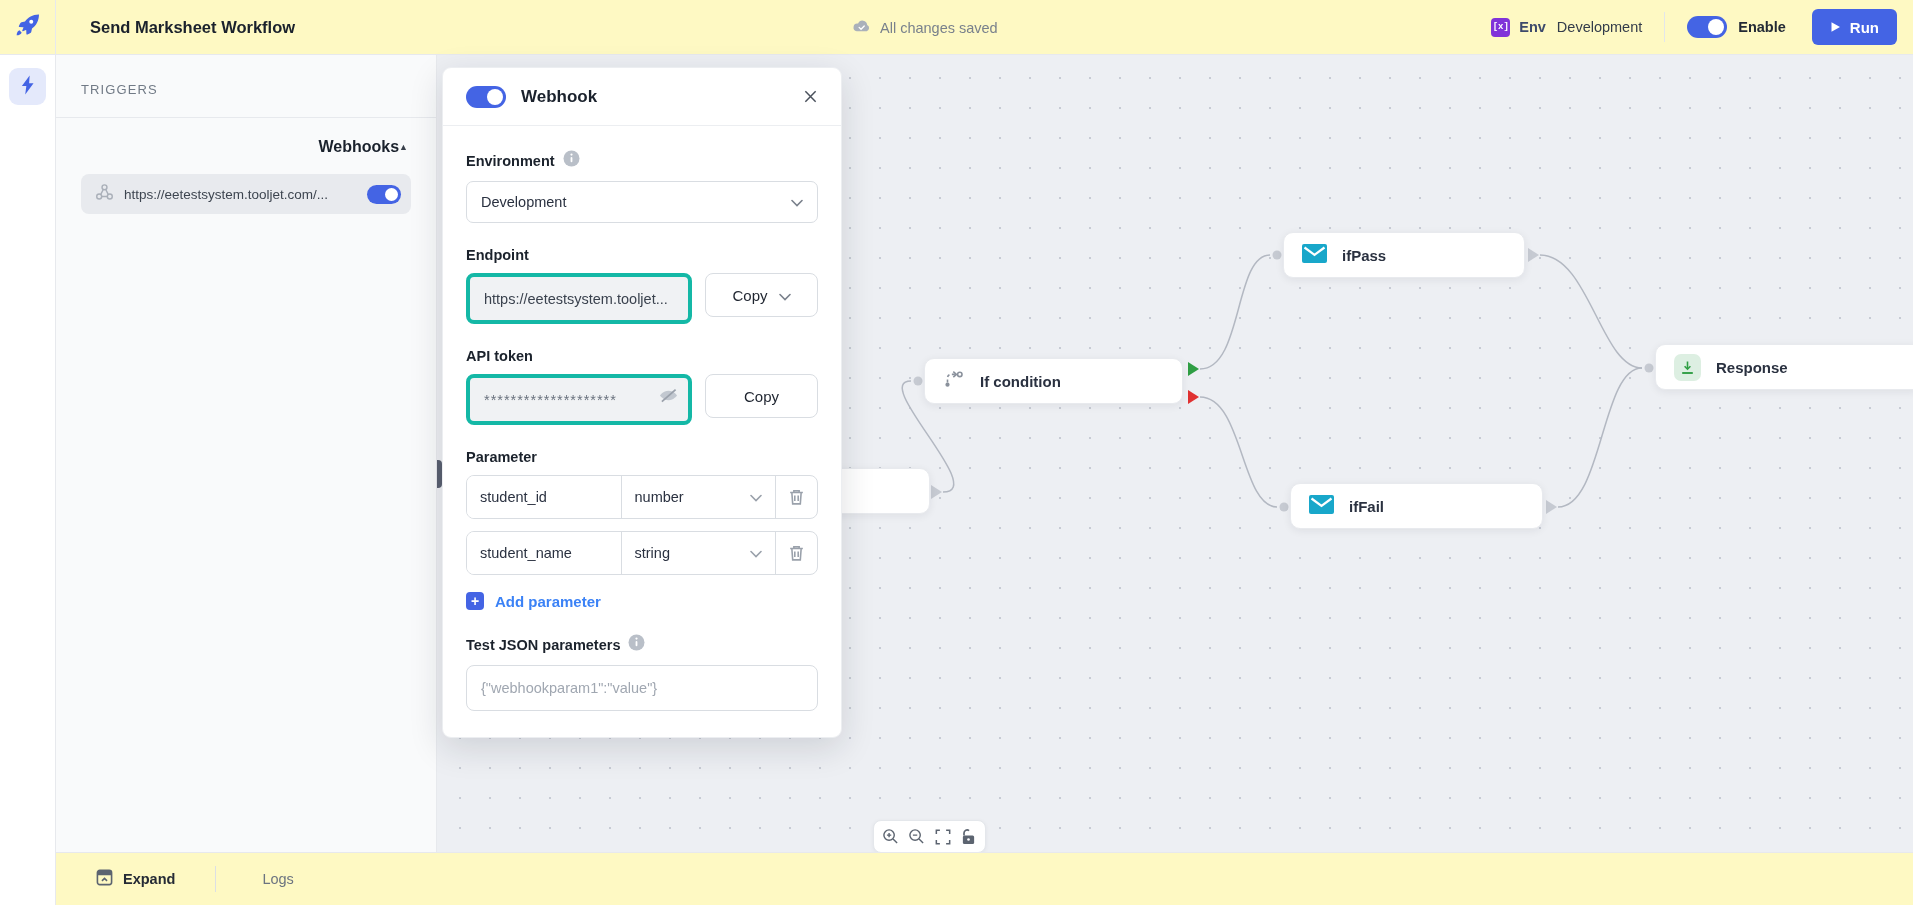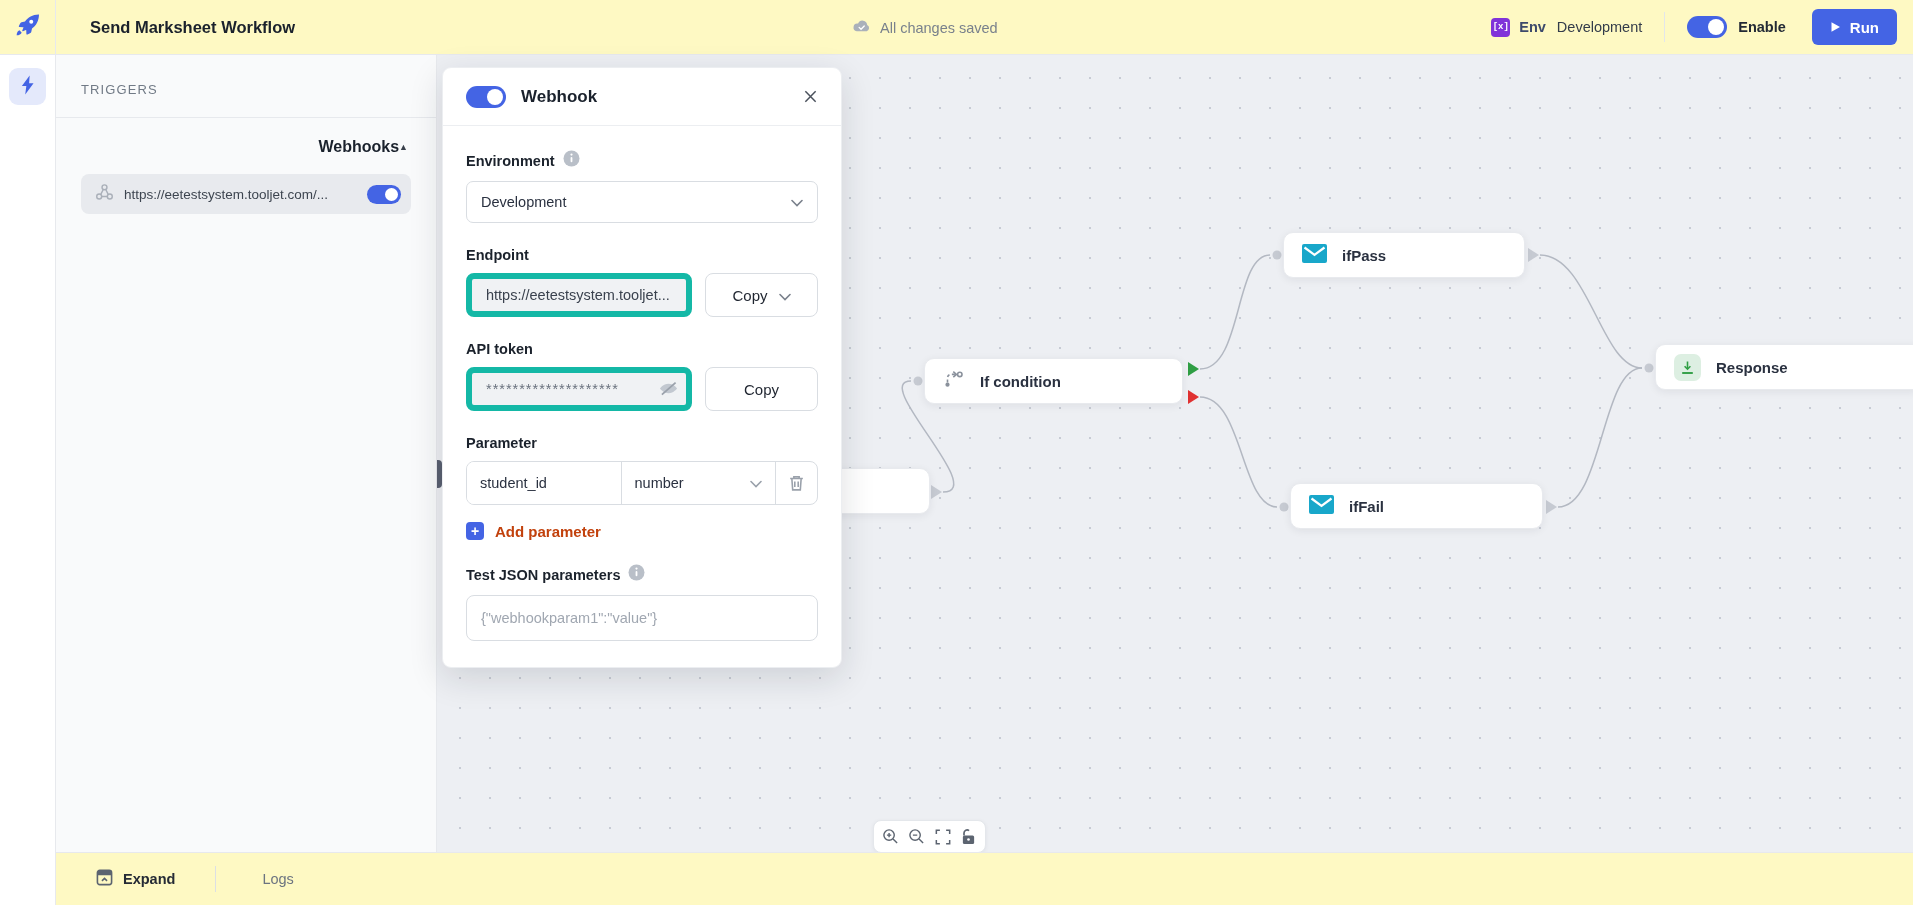--- a/index.html
+++ b/index.html
@@ -75,39 +75,39 @@
                   border-bottom:1px solid #eceef1; }
   .modal-title { font-size:17px; font-weight:700; color:#1a212c; flex:1; }
   .close-btn { cursor:pointer; display:flex; align-items:center; }
   .modal-body { padding:24px 23px 26px; }
   .field-label-row { display:flex; align-items:center; gap:8px; margin-bottom:10px; }
   .field-label { font-size:14.5px; font-weight:700; color:#1b222c; }
   .mt { margin-top:24px; }
   .select { height:42px; border:1px solid #d9dde2; border-radius:7px; display:flex; align-items:center;
             padding:0 14px; font-size:14.5px; color:#2a3140; justify-content:space-between; cursor:pointer; background:#fff; }
   .row { display:flex; gap:13px; }
-  .input-gray { flex:1; height:44px; background:#f0f2f4; border:6px solid #14b8a6; border-radius:8px;
+  .input-gray { flex:1; height:51px; background:#f0f2f4; border:4px solid #14b8a6; border-radius:8px;
                 padding:0 14px; font-size:14.5px; color:#3a424e; font-family:inherit; min-width:0; }
   .copy-btn { width:113px; height:44px; background:#fff; border:1px solid #d9dde2; border-radius:8px;
               display:flex; align-items:center; justify-content:center; gap:11px; font-size:15px; font-weight:500;
               color:#1f2530; cursor:pointer; font-family:inherit; }
   .token-wrap { flex:1; position:relative; display:flex; min-width:0; }
   .token-wrap .input-gray { width:100%; letter-spacing:1px; color:#6a727e; padding-right:44px; }
   .eye-btn { position:absolute; right:13px; top:13px; cursor:pointer; }
   .param-row { display:flex; border:1px solid #d9dde2; border-radius:8px; height:44px; margin-bottom:12px;
                overflow:hidden; background:#fff; }
   .param-name { flex:1.15; border:none; border-right:1px solid #d9dde2; padding:0 13px; font-size:14.5px;
                 color:#2a3140; font-family:inherit; min-width:0; background:#fff; }
   .param-type { flex:1.15; display:flex; align-items:center; justify-content:space-between; padding:0 13px;
                 font-size:14.5px; color:#2a3140; cursor:pointer; border-right:1px solid #d9dde2; }
   .param-del { width:41px; display:flex; align-items:center; justify-content:center; cursor:pointer; }
   .add-param { display:flex; align-items:center; gap:11px; margin-top:17px; cursor:pointer; }
   .plus-box { width:18px; height:18px; background:#4464e4; border-radius:4px; color:#fff; font-size:14px;
               display:flex; align-items:center; justify-content:center; font-weight:700; line-height:1; }
-  .add-param-label { font-size:15px; font-weight:700; color:#c2410c; }
+  .add-param-label { font-size:15px; font-weight:700; color:#3b82f6; }
   .input-outline { width:100%; height:46px; border:1px solid #d9dde2; border-radius:8px; padding:0 14px;
                    font-size:14.5px; color:#2a3140; font-family:inherit; background:#fff; }
   .input-outline::placeholder { color:#a0a7b1; }
 
   
   .bottombar { position:absolute; bottom:0; left:56px; width:1857px; height:53px; background:#fef9c3;
                border-top:1px solid #e7e9ed; display:flex; align-items:center; z-index:25; }
   .expand-btn { display:flex; align-items:center; gap:10px; margin-left:40px; cursor:pointer; }
   .expand-label { font-size:14.5px; font-weight:700; color:#252b35; }
   .bb-divider { width:1px; height:26px; background:#dcdfe4; margin-left:40px; }
@@ -365,20 +365,37 @@
         </span>
       </span>
       <span class="param-del">
         <svg width="17" height="18" viewBox="0 0 16 17" fill="none" stroke="#9aa1ab" stroke-width="1.5">
             <path d="M2 4.2h12M5.5 4.2V2.6h5v1.6M3.6 4.2l.8 10.8h7.2l.8-10.8"></path>
             <path d="M6.4 7v5.2M9.6 7v5.2"></path>
           </svg>
       </span>
     </div>
 
+    <div class="param-row">
+      <input class="param-name" value="student_name" style="">
+      <span class="param-type">
+        <span>string</span>
+        <span>
+          <svg width="12" height="8" viewBox="0 0 12 8">
+              <path d="M1 1.5 6 6.5 11 1.5" fill="none" stroke="#9aa1ab" stroke-width="1.6" stroke-linecap="round"></path>
+            </svg>
+        </span>
+      </span>
+      <span class="param-del">
+        <svg width="17" height="18" viewBox="0 0 16 17" fill="none" stroke="#9aa1ab" stroke-width="1.5">
+            <path d="M2 4.2h12M5.5 4.2V2.6h5v1.6M3.6 4.2l.8 10.8h7.2l.8-10.8"></path>
+            <path d="M6.4 7v5.2M9.6 7v5.2"></path>
+          </svg>
+      </span>
+    </div>
 
     <div class="add-param">
       <span class="plus-box">+</span>
       <span class="add-param-label">Add parameter</span>
     </div>
 
     <div class="field-label-row mt">
       <span class="field-label">Test JSON parameters</span>
       <span>
         <svg width="17" height="17" viewBox="0 0 17 17">

